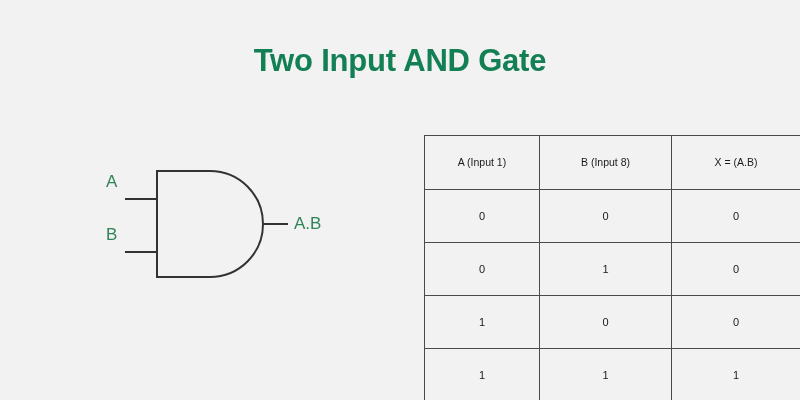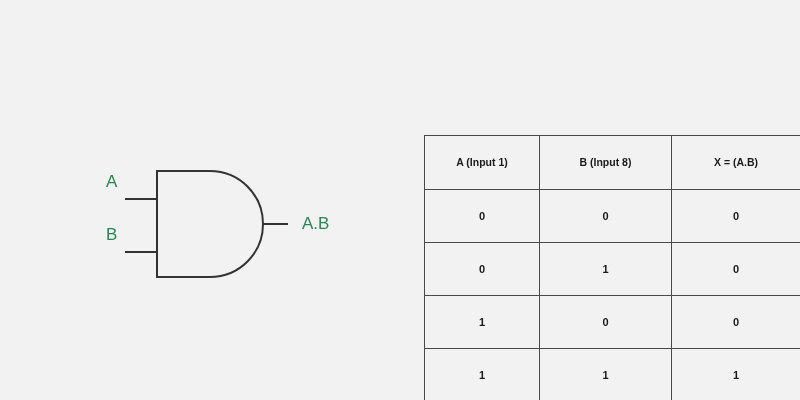--- a/index.html
+++ b/index.html
@@ -48,21 +48,21 @@
   .gate-label {
     position: absolute;
     color: #2f8457;
     font-size: 17px;
     font-weight: normal;
     line-height: 20px;
     white-space: nowrap;
   }
   .label-a  { left: 16px;  top: 22px; }
   .label-b  { left: 16px;  top: 75px; }
-  .label-ab { left: 212px; top: 64px; }
+  .label-ab { left: 204px; top: 64px; }
 
   
   .truth-table-block {
     position: absolute;
     left: 424px;
     top: 135px;
     width: 290px;
   }
   .truth-table-heading {
     text-align: center;
@@ -77,21 +77,21 @@
     border-collapse: collapse;
     width: 289px;
     table-layout: fixed;
     background: #f2f2f2;
   }
   table.truth-table th,
   table.truth-table td {
     border: 1px solid #4a4a4a;
     text-align: center;
     color: #1a1a1a;
-    font-weight: bold;
+    font-weight: normal;
     padding: 14px;
   }
   table.truth-table th {
     font-size: 10.5px;
     height: 25px;
     line-height: 25px;
   }
   table.truth-table td {
     font-size: 11px;
     height: 24px;
@@ -99,20 +99,21 @@
   }
   .col-a { width: 86px; }
   .col-b { width: 103px; }
   .col-x { width: 100px; }
 </style>
 </head>
 <body>
 
 <div id="page-root">
 
+  <div class="page-title">Two Input AND Gate</div>
 
   <div class="gate-diagram">
 
     <svg class="gate-svg" width="270" height="160" viewBox="0 0 270 160">
 
       <line x1="35" y1="49" x2="68" y2="49" stroke="#333333" stroke-width="2"></line>
 
       <line x1="35" y1="102" x2="68" y2="102" stroke="#333333" stroke-width="2"></line>
 
       <path d="M 67 21 L 120 21 A 53 53 0 0 1 120 127 L 67 127 Z" fill="none" stroke="#333333" stroke-width="2" stroke-linejoin="miter"></path>

